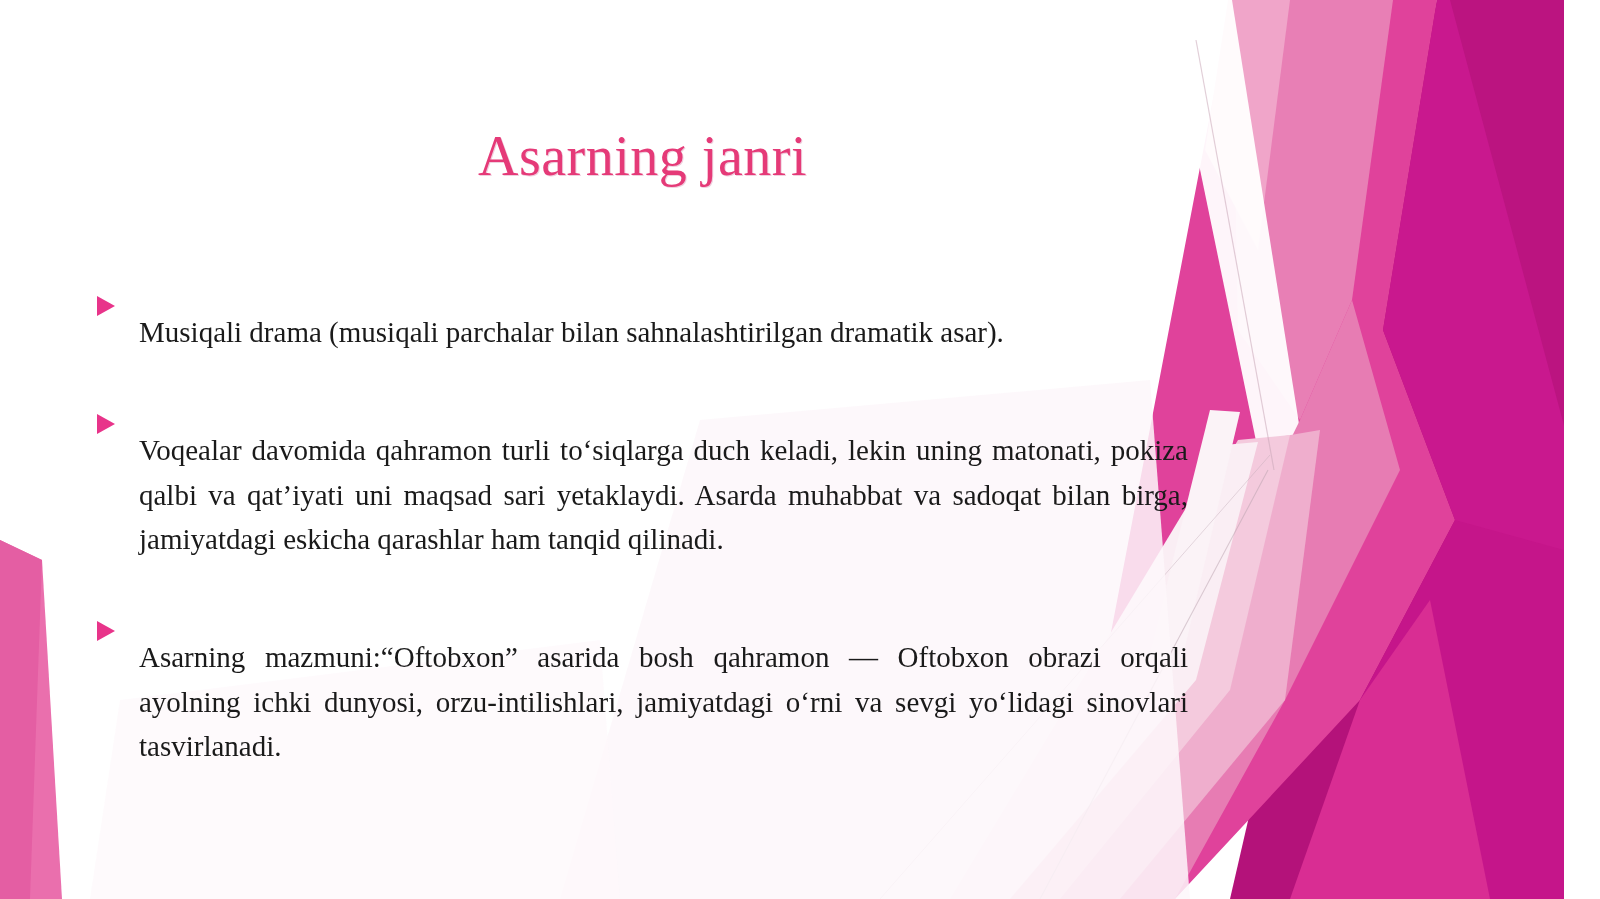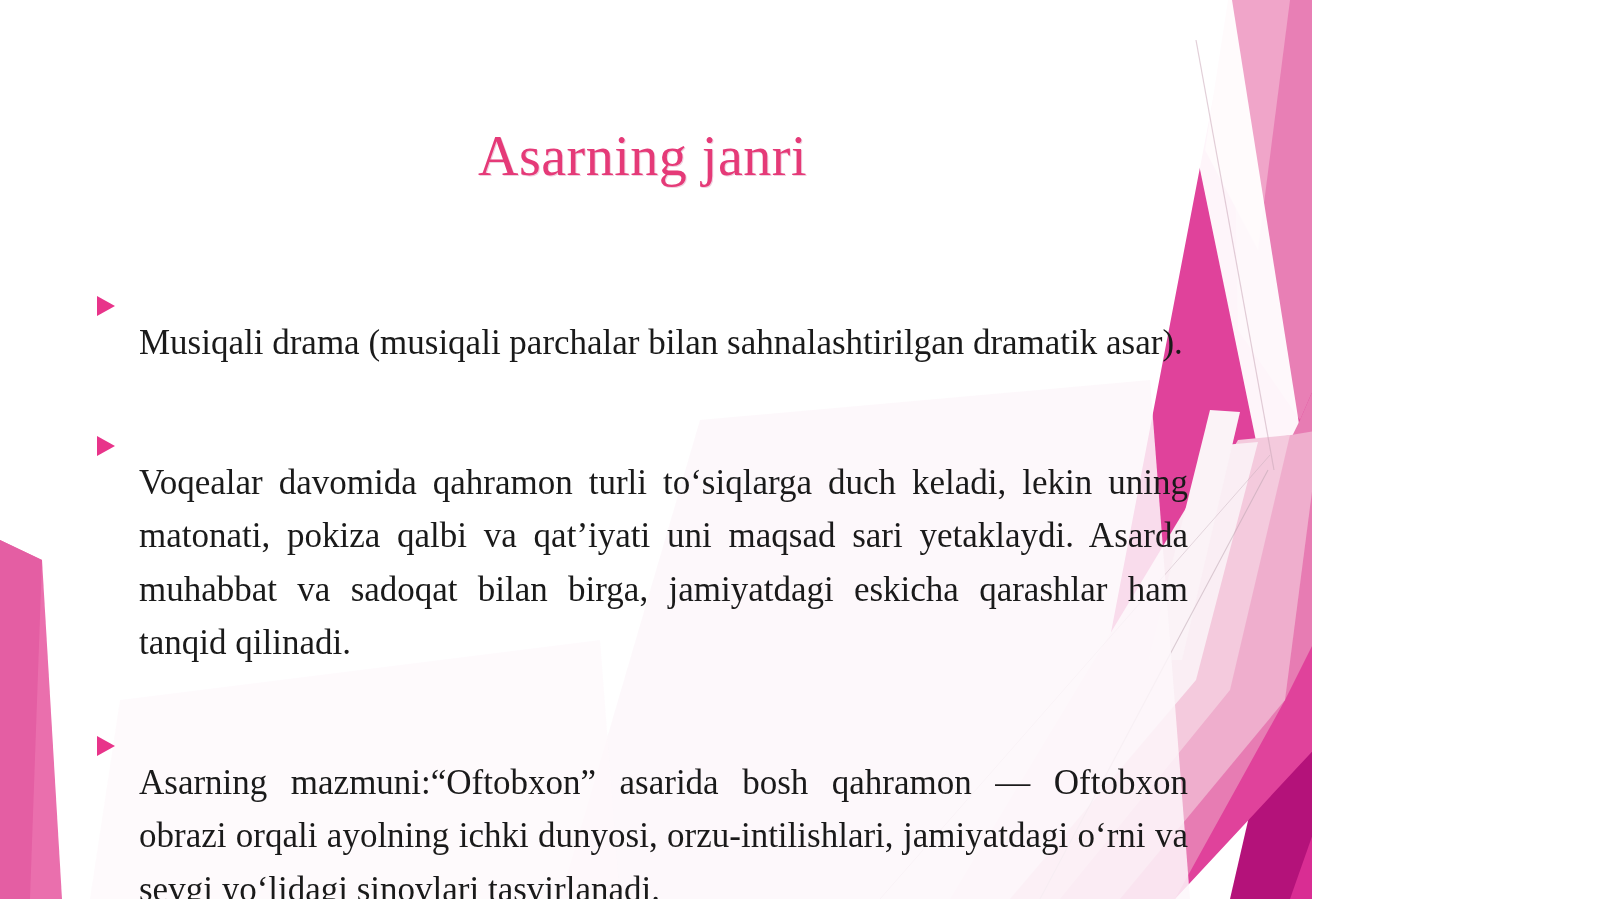--- a/index.html
+++ b/index.html
@@ -2,21 +2,21 @@
 <html><head>
 <meta charset="utf-8">
 <style>
   html, body {
     margin: 0;
     padding: 0;
     background: #ffffff;
   }
   #slide {
     position: relative;
-    width: 1312px;
+    width: 1564px;
     height: 899px;
     background: #ffffff;
     overflow: hidden;
     font-family: "Liberation Serif", "DejaVu Serif", serif;
   }
 
   
   #bg-decor {
     position: absolute;
     inset: 0;
@@ -58,21 +58,21 @@
   .bullet-marker {
     flex: 0 0 auto;
     width: 20px;
     margin-top: 14px;
     margin-right: 23px;
     line-height: 0;
   }
   .bullet-marker svg { display: block; }
   .bullet-text {
     flex: 1 1 auto;
-    font-size: 35px;
+    font-size: 29px;
     line-height: 1.53;
     color: #1a1a1a;
     text-align: justify;
     text-justify: inter-word;
     hyphens: none;
   }
 </style>
 </head>
 <body>
 

